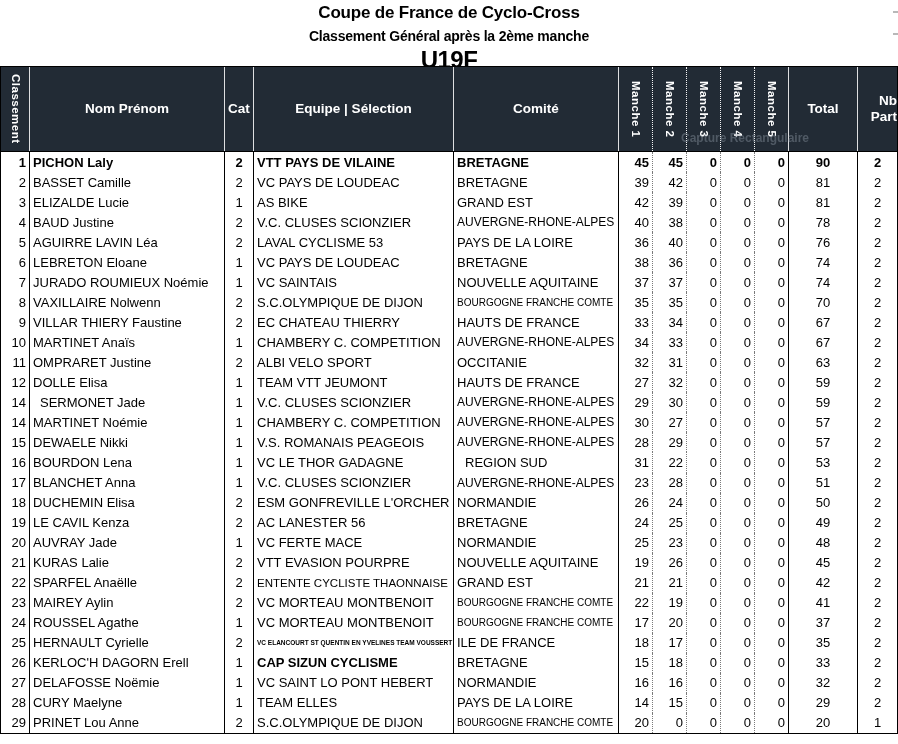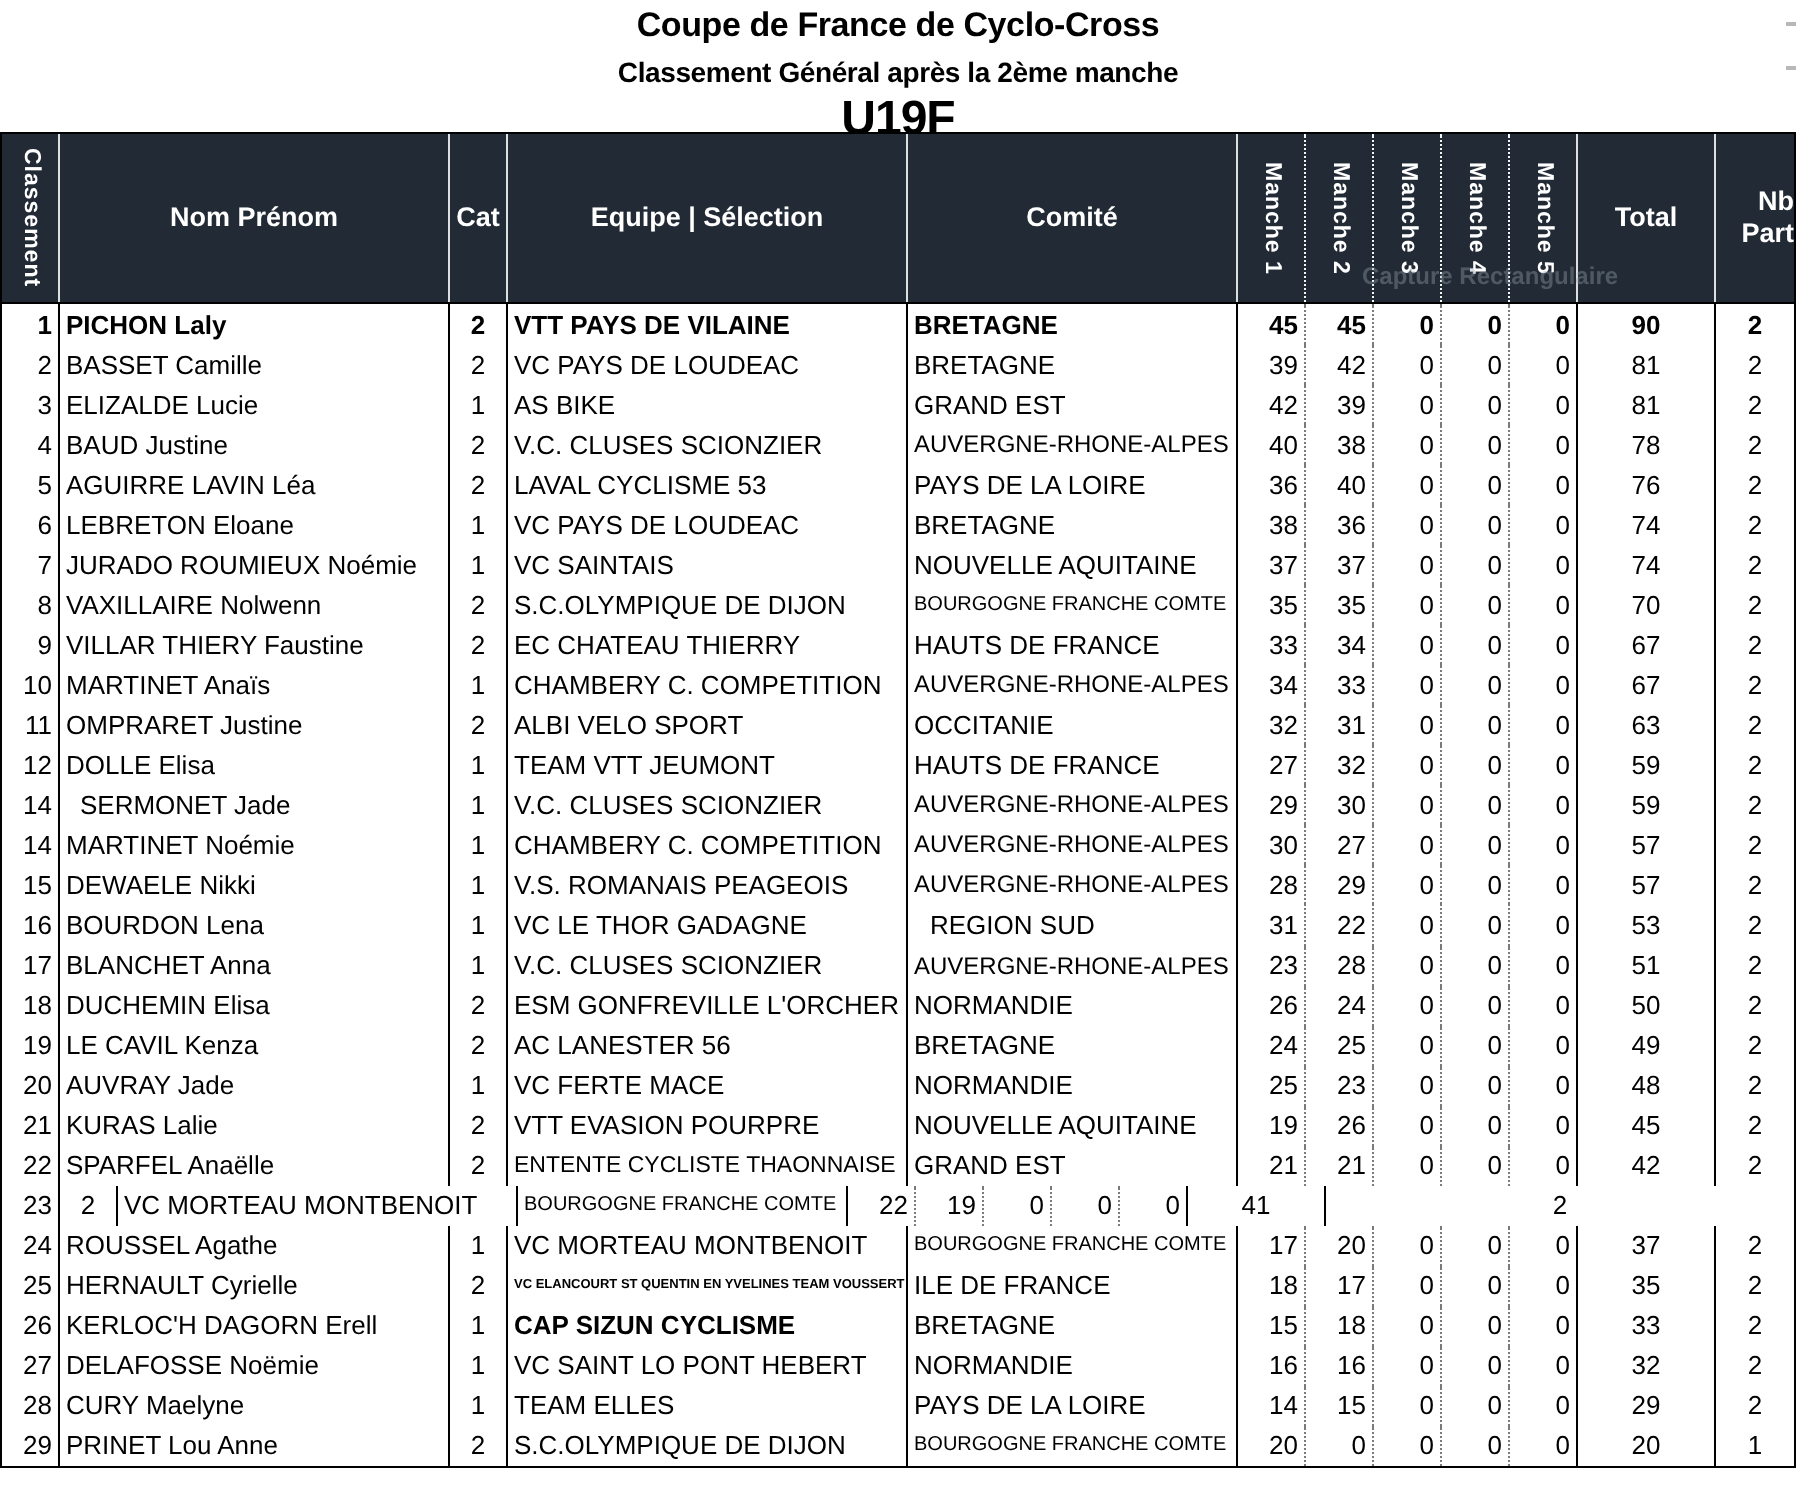--- a/index.html
+++ b/index.html
@@ -411,20 +411,21 @@
           <div class="td al-right sep-solid" style="width: 34px;">21</div>
           <div class="td al-right sep-dotted" style="width: 34px;">21</div>
           <div class="td al-right sep-dotted" style="width: 34px;">0</div>
           <div class="td al-right sep-dotted" style="width: 34px;">0</div>
           <div class="td al-right sep-dotted" style="width: 34px;">0</div>
           <div class="td al-center sep-solid" style="width: 69px;">42</div>
           <div class="td al-center sep-solid" style="width: 42px; flex: 1 1 0%;">2</div>
         </div>
         <div class="tr">
           <div class="td al-right" style="width: 28px;">23</div>
+          <div class="td al-left sep-solid" style="width: 195px;">MAIREY Aylin</div>
           <div class="td al-center sep-solid" style="width: 29px;">2</div>
           <div class="td al-left sep-solid" style="width: 200px;">VC MORTEAU MONTBENOIT</div>
           <div class="td al-left sep-solid" style="width: 165px; font-size: 10px;">BOURGOGNE FRANCHE COMTE</div>
           <div class="td al-right sep-solid" style="width: 34px;">22</div>
           <div class="td al-right sep-dotted" style="width: 34px;">19</div>
           <div class="td al-right sep-dotted" style="width: 34px;">0</div>
           <div class="td al-right sep-dotted" style="width: 34px;">0</div>
           <div class="td al-right sep-dotted" style="width: 34px;">0</div>
           <div class="td al-center sep-solid" style="width: 69px;">41</div>
           <div class="td al-center sep-solid" style="width: 42px; flex: 1 1 0%;">2</div>

